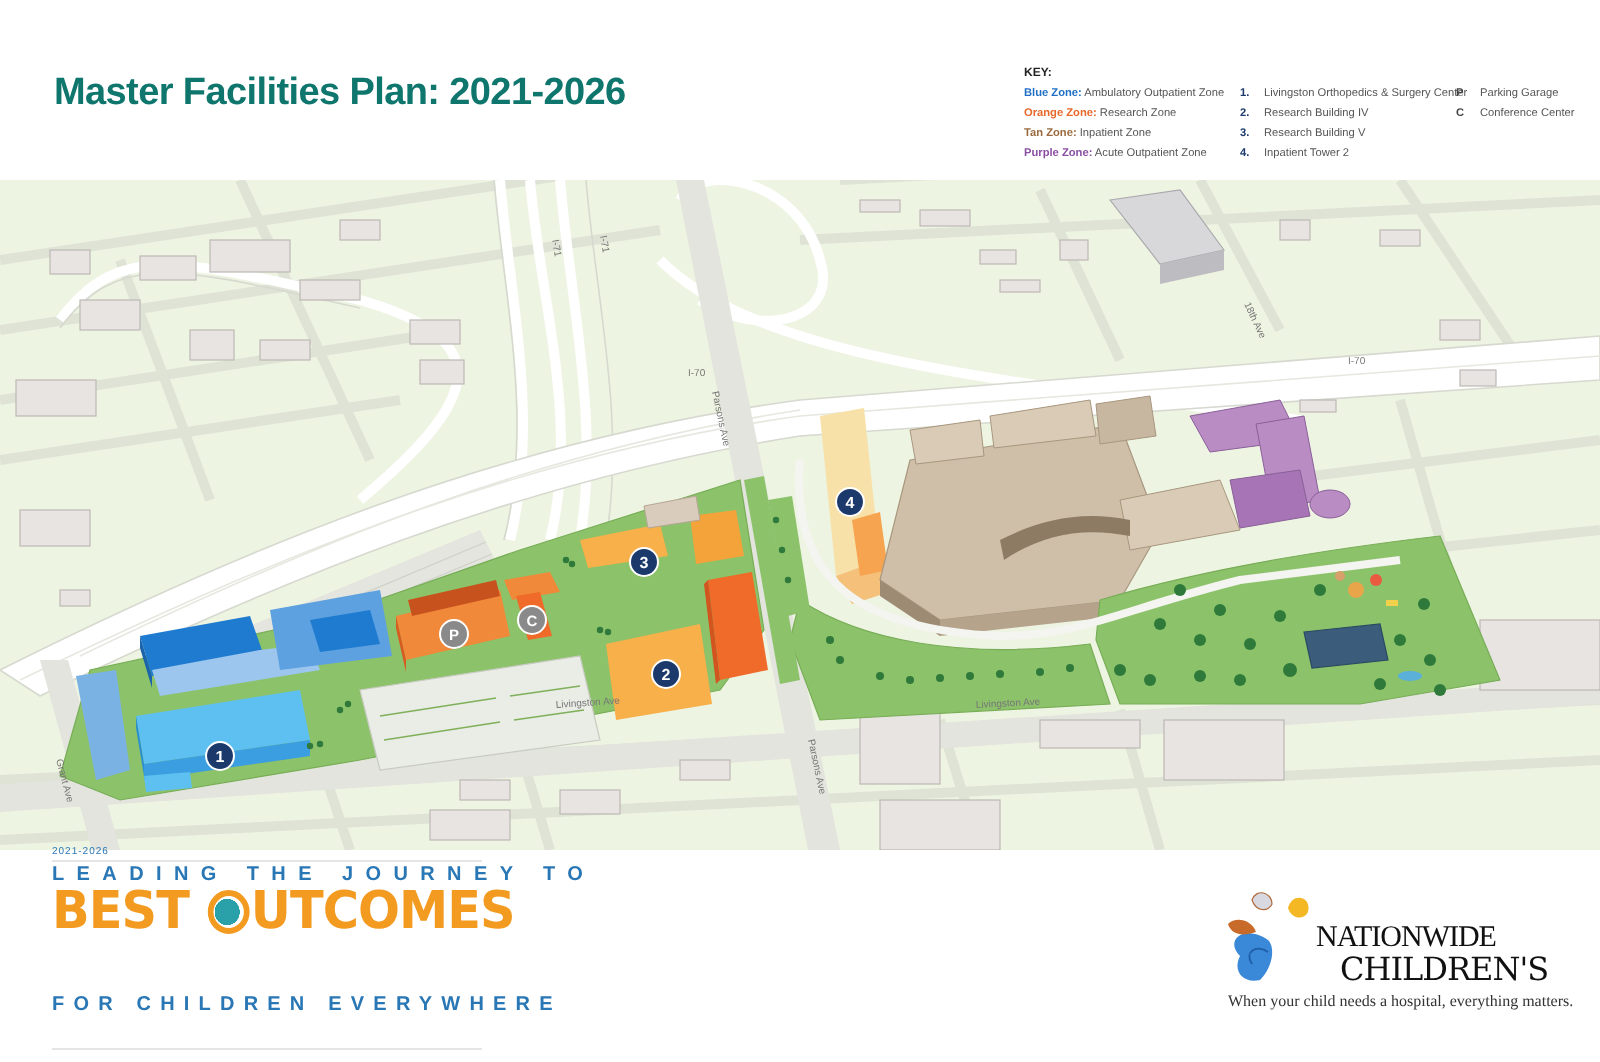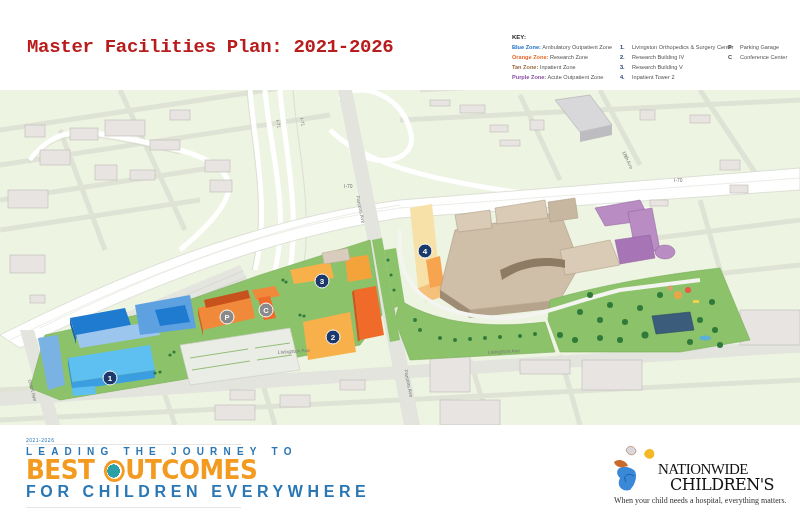--- a/index.html
+++ b/index.html
@@ -1,32 +1,32 @@
 <!DOCTYPE html>
 <html><head>
 <meta charset="utf-8">
 <style>
   html, body { margin:0; padding:0; background:#ffffff; }
   body { width:800px; height:531px; position:relative; overflow:hidden; font-family:"Liberation Sans", sans-serif; }
-  .title { position:absolute; left:27px; top:36px; font-family:Liberation Mono, monospace; font-weight:bold; color:#b91c1c; font-size:19px; line-height:22px; letter-spacing:-0.3px; }
+  .title { position:absolute; left:27px; top:36px; font-family:Liberation Sans, sans-serif; font-weight:bold; color:#0f766e; font-size:19px; line-height:22px; letter-spacing:-0.3px; }
   .key { position:absolute; left:512px; top:32px; font-size:5.6px; color:#555; line-height:10px; }
   .key .hdr { font-weight:bold; color:#222; font-size:6px; }
   .key .col { position:absolute; top:10px; }
   .key .c1 { left:0; width:105px; }
   .key .c2 { left:108px; width:130px; }
   .key .c3 { left:216px; width:70px; }
   .key .zn { font-weight:bold; }
   .key .num { display:inline-block; width:12px; font-weight:bold; color:#1b3a6b; }
   .map { position:absolute; left:0; top:90px; width:800px; height:335px; }
-  .bottom-left { position:absolute; left:26px; top:437px; width:215px; }
+  .bottom-left { position:absolute; left:26px; top:423px; width:215px; }
   .bl-years { font-size:5px; color:#2a77b5; letter-spacing:0.5px; border-bottom:1px solid #e5e5e5; padding-bottom:1px; }
   .bl-line1 { font-size:10px; font-weight:bold; color:#2a77b5; letter-spacing:6.2px; white-space:nowrap; margin-top:1px; }
   .bl-line2 { font-size:26px; font-weight:bold; color:#f39a21; line-height:26px; letter-spacing:-0.5px; white-space:nowrap; font-family:"DejaVu Sans", sans-serif; transform:scaleX(0.95); transform-origin:left; }
   .bl-line2 .globe { display:inline-block; width:22px; height:22px; border-radius:50%; border:3px solid #f39a21; box-sizing:border-box; background:radial-gradient(circle at 45% 50%, #2aa0a8 0 55%, #ffffff 56%); vertical-align:-3px; margin:0 1px; }
-  .bl-line3 { font-size:16px; font-weight:bold; color:#2a77b5; letter-spacing:4.6px; white-space:nowrap; border-bottom:1px solid #e5e5e5; padding-bottom:6px; }
+  .bl-line3 { font-size:10px; font-weight:bold; color:#2a77b5; letter-spacing:4.6px; white-space:nowrap; border-bottom:1px solid #e5e5e5; padding-bottom:16px;margin-top:28px; }
   .logo { position:absolute; left:612px; top:440px; width:180px; height:70px; }
   .logo .brand1 { position:absolute; left:46px; top:21px; font-family:Liberation Serif, serif; font-size:15px; color:#111; letter-spacing:-0.5px; }
   .logo .brand2 { position:absolute; left:58px; top:35px; font-family:"DejaVu Serif", "Liberation Serif", serif; font-size:16px; color:#111; letter-spacing:-0.5px; }
   .logo .tag { position:absolute; left:2px; top:56px; font-family:"Liberation Serif", serif; font-size:8px; color:#333; white-space:nowrap; }
   .logo svg { position:absolute; left:0; top:0; }
   .road-label { font-family:"Liberation Sans", sans-serif; font-size:5px; fill:#777; }
 </style>
 </head>
 <body>
 

